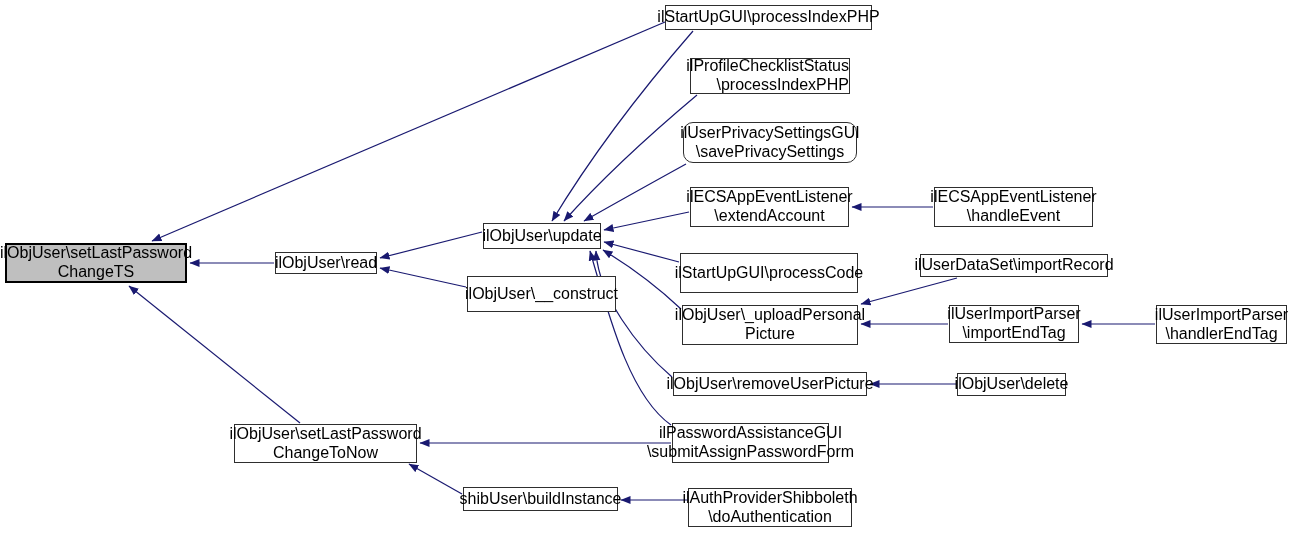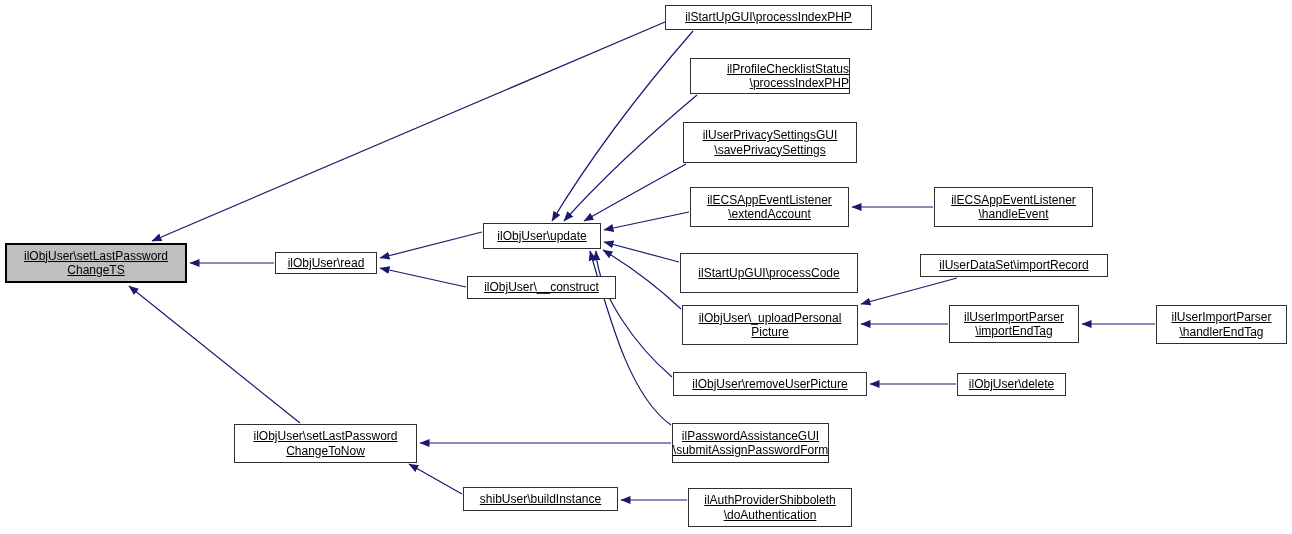--- a/index.html
+++ b/index.html
@@ -4,22 +4,22 @@
 <style>
   html,body{margin:0;padding:0;background:#ffffff;}
   body{width:1292px;height:534px;overflow:hidden;
        font-family:"Liberation Sans","DejaVu Sans",sans-serif;}
   #stage{position:relative;width:1292px;height:534px;background:#ffffff;}
   #stage svg{position:absolute;left:0;top:0;width:1292px;height:534px;}
   .node{
     position:absolute;box-sizing:border-box;
     background:#ffffff;border:1px solid #2e2e2e;
     display:flex;flex-direction:column;align-items:center;justify-content:center;
-    font-size:12px;line-height:1.18;color:#000000;text-align:center;
-    white-space:nowrap;cursor:pointer;text-decoration:underline;
+    font-size:16px;line-height:1.18;color:#000000;text-align:center;
+    white-space:nowrap;cursor:pointer;
   }
   .node.highlight{background:#bfbfbf;border:2px solid #000000;}
 </style>
 </head>
 <body>
 
 <div id="stage">
     <svg viewBox="0 0 1292 534">
       <defs>
         <marker id="arw" markerWidth="11" markerHeight="9" refX="9.5" refY="4.5" orient="auto" markerUnits="userSpaceOnUse">
@@ -55,42 +55,42 @@
     <div class="node" style="left: 275px; top: 252px; width: 102px; height: 22px;">
       <div>ilObjUser\read</div>
     </div>
     <div class="node" style="left: 665px; top: 5px; width: 207px; height: 25px;">
       <div>ilStartUpGUI\processIndexPHP</div>
     </div>
     <div class="node" style="left: 690px; top: 58px; width: 160px; height: 36px; align-items: flex-end;">
       <div>ilProfileChecklistStatus</div>
       <div>\processIndexPHP</div>
     </div>
-    <div class="node" style="left: 683px; top: 122px; width: 174px; height: 41px;">
+    <div class="node" style="left: 683px; top: 122px; width: 174px; height: 41px; border-radius: 10px;">
       <div>ilUserPrivacySettingsGUI</div>
       <div>\savePrivacySettings</div>
     </div>
     <div class="node" style="left: 690px; top: 187px; width: 159px; height: 40px;">
       <div>ilECSAppEventListener</div>
       <div>\extendAccount</div>
     </div>
     <div class="node" style="left: 934px; top: 187px; width: 159px; height: 40px;">
       <div>ilECSAppEventListener</div>
       <div>\handleEvent</div>
     </div>
     <div class="node" style="left: 483px; top: 223px; width: 118px; height: 26px;">
       <div>ilObjUser\update</div>
     </div>
     <div class="node" style="left: 680px; top: 253px; width: 178px; height: 40px;">
       <div>ilStartUpGUI\processCode</div>
     </div>
     <div class="node" style="left: 920px; top: 254px; width: 188px; height: 23px; text-align: right;">
       <div>ilUserDataSet\importRecord</div>
     </div>
-    <div class="node" style="left: 467px; top: 276px; width: 149px; height: 23px; align-items: center;">
+    <div class="node" style="left: 467px; top: 276px; width: 149px; height: 36px; align-items: center;">
       <div>ilObjUser\__construct</div>
     </div>
     <div class="node" style="left: 682px; top: 305px; width: 176px; height: 40px;">
       <div>ilObjUser\_uploadPersonal</div>
       <div>Picture</div>
     </div>
     <div class="node" style="left: 949px; top: 305px; width: 130px; height: 38px;">
       <div>ilUserImportParser</div>
       <div>\importEndTag</div>
     </div>

